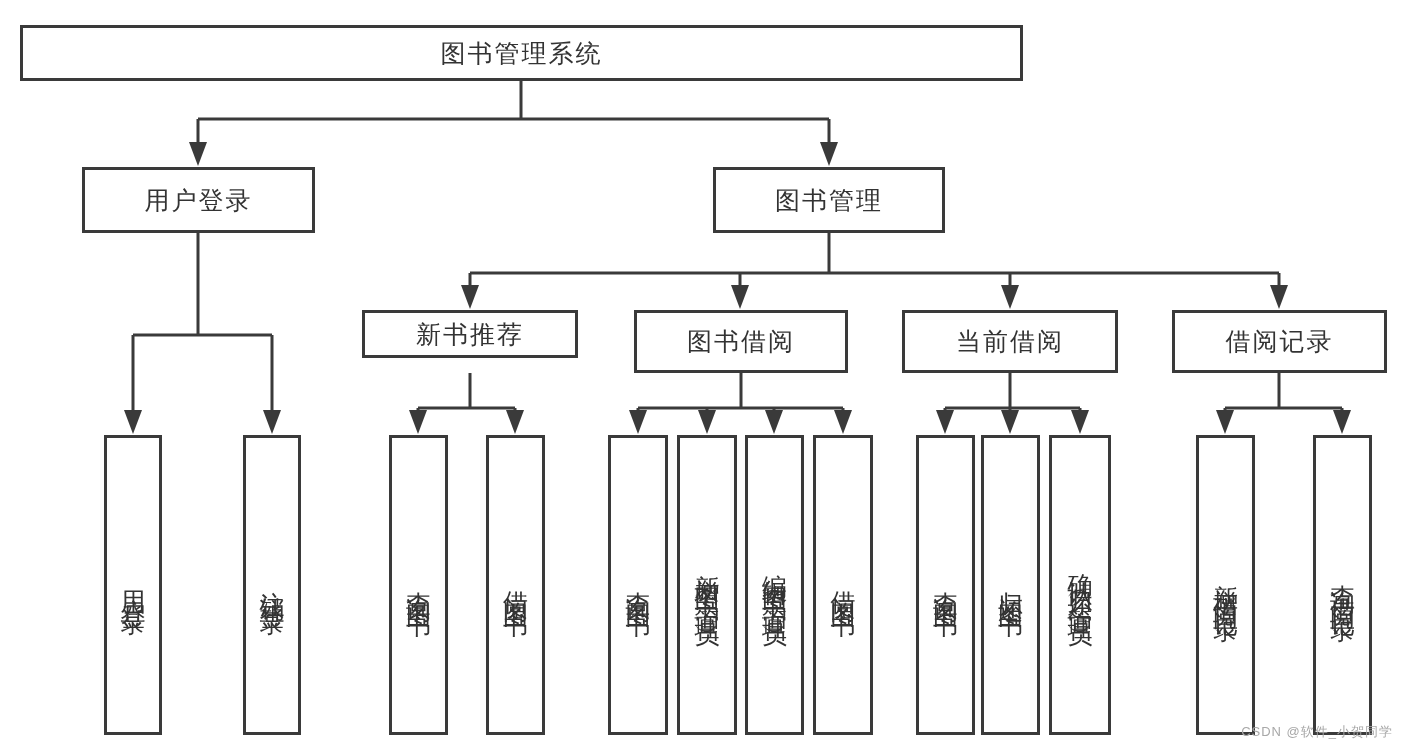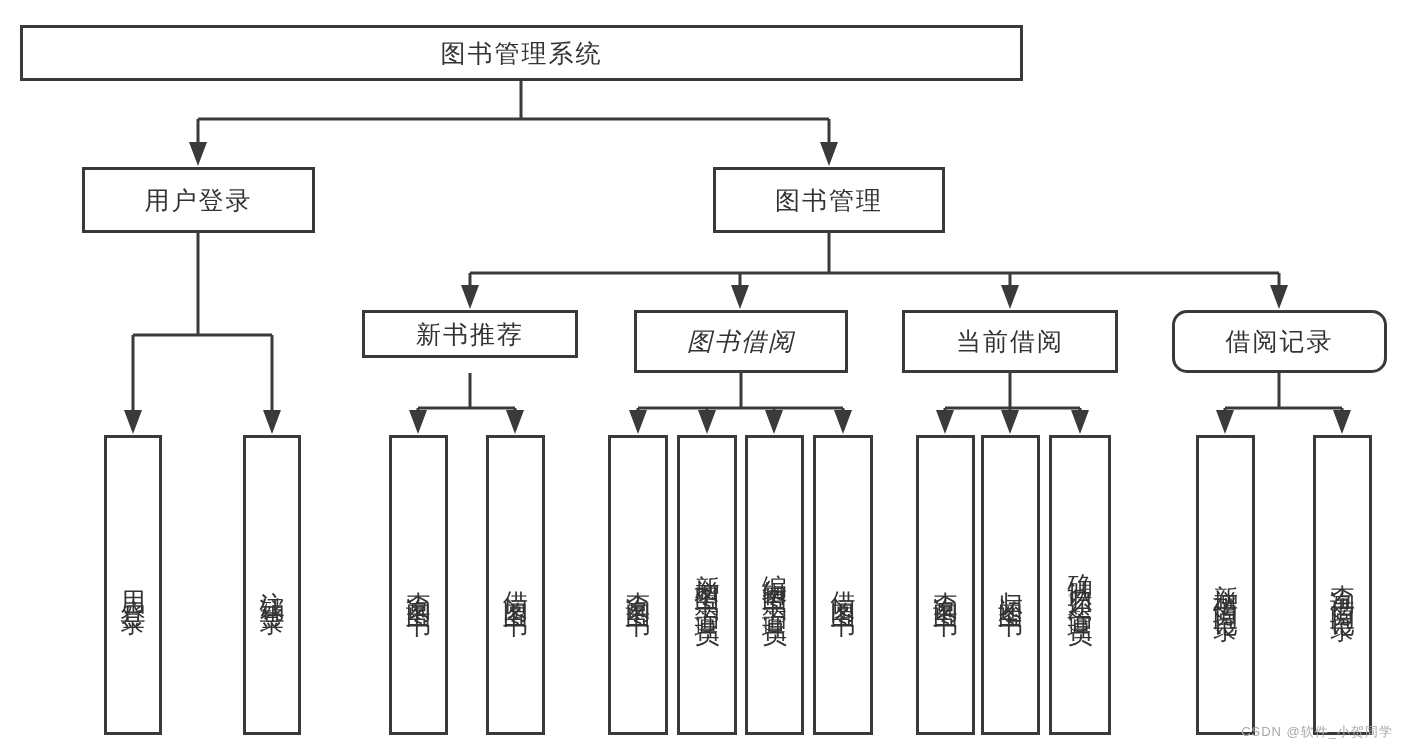--- a/index.html
+++ b/index.html
@@ -109,23 +109,23 @@
       M1080 434 l-9 -24 h18 z
       M1225 434 l-9 -24 h18 z  M1342 434 l-9 -24 h18 z"></path>
   </svg>
 
   <div class="box h" style="left:20px; top:25px; width:1003px; height:56px;">图书管理系统</div>
 
   <div class="box h" style="left:82px; top:167px; width:233px; height:66px;">用户登录</div>
   <div class="box h" style="left:713px; top:167px; width:232px; height:66px;">图书管理</div>
 
   <div class="box h" style="left:362px; top:310px; width:216px; height:48px;">新书推荐</div>
-  <div class="box h" style="left:634px; top:310px; width:214px; height:63px;font-style:italic;">图书借阅</div>
+  <div class="box h" style="left:634px; top:310px; width:214px; height:63px;">图书借阅</div>
   <div class="box h" style="left:902px; top:310px; width:216px; height:63px;text-align:center;">当前借阅</div>
-  <div class="box h" style="left:1172px; top:310px; width:215px; height:63px;border-radius:15px;">借阅记录</div>
+  <div class="box h" style="left:1172px; top:310px; width:215px; height:63px;">借阅记录</div>
 
   <div class="box v" style="left:104px; top:435px; width:58px; height:300px;">用户登录</div>
   <div class="box v" style="left:243px; top:435px; width:58px; height:300px;">注销登录</div>
 
   <div class="box v" style="left:389px; top:435px; width:59px; height:300px;">查询图书</div>
   <div class="box v" style="left:486px; top:435px; width:59px; height:300px;">借阅图书</div>
 
   <div class="box v" style="left:608px; top:435px; width:60px; height:300px;">查询图书</div>
   <div class="box v" style="left:677px; top:435px; width:60px; height:300px;">新增图书（管理员）</div>
   <div class="box v" style="left:745px; top:435px; width:59px; height:300px;">编辑图书（管理员）</div>

